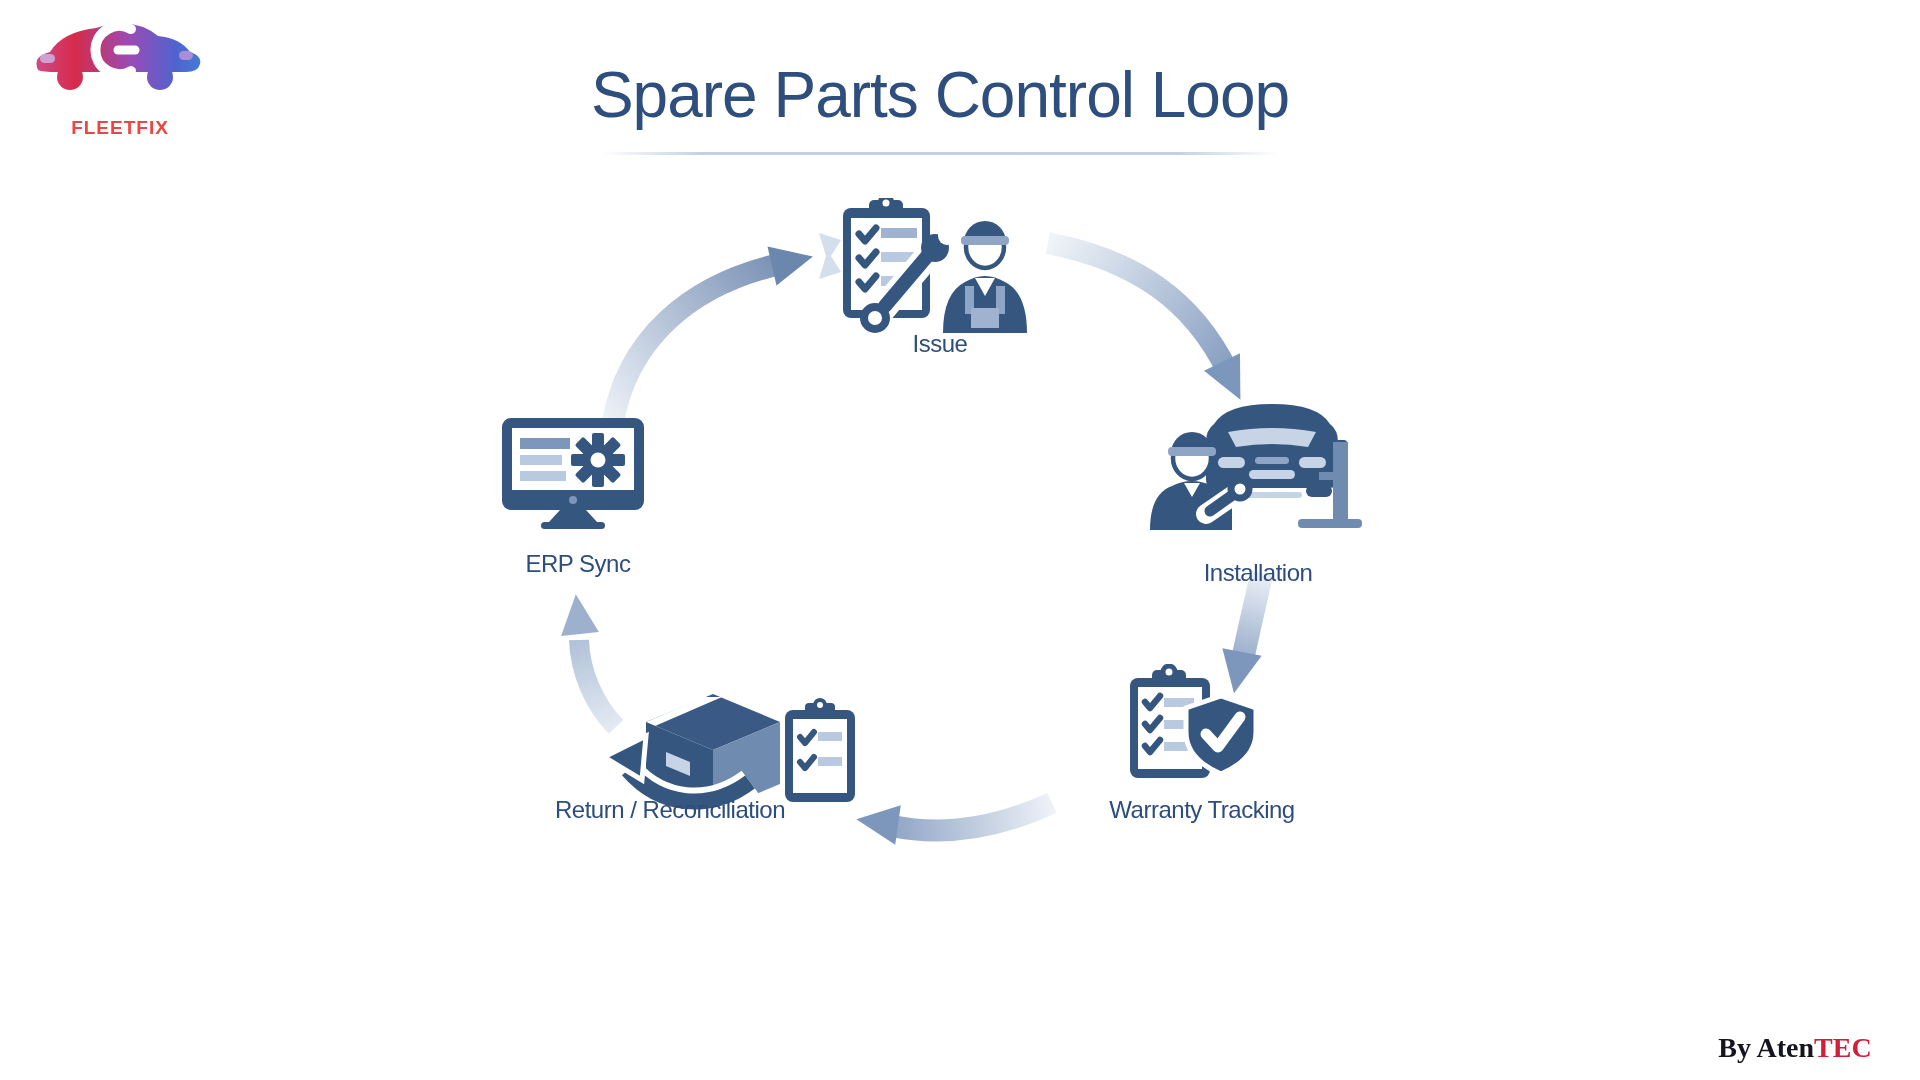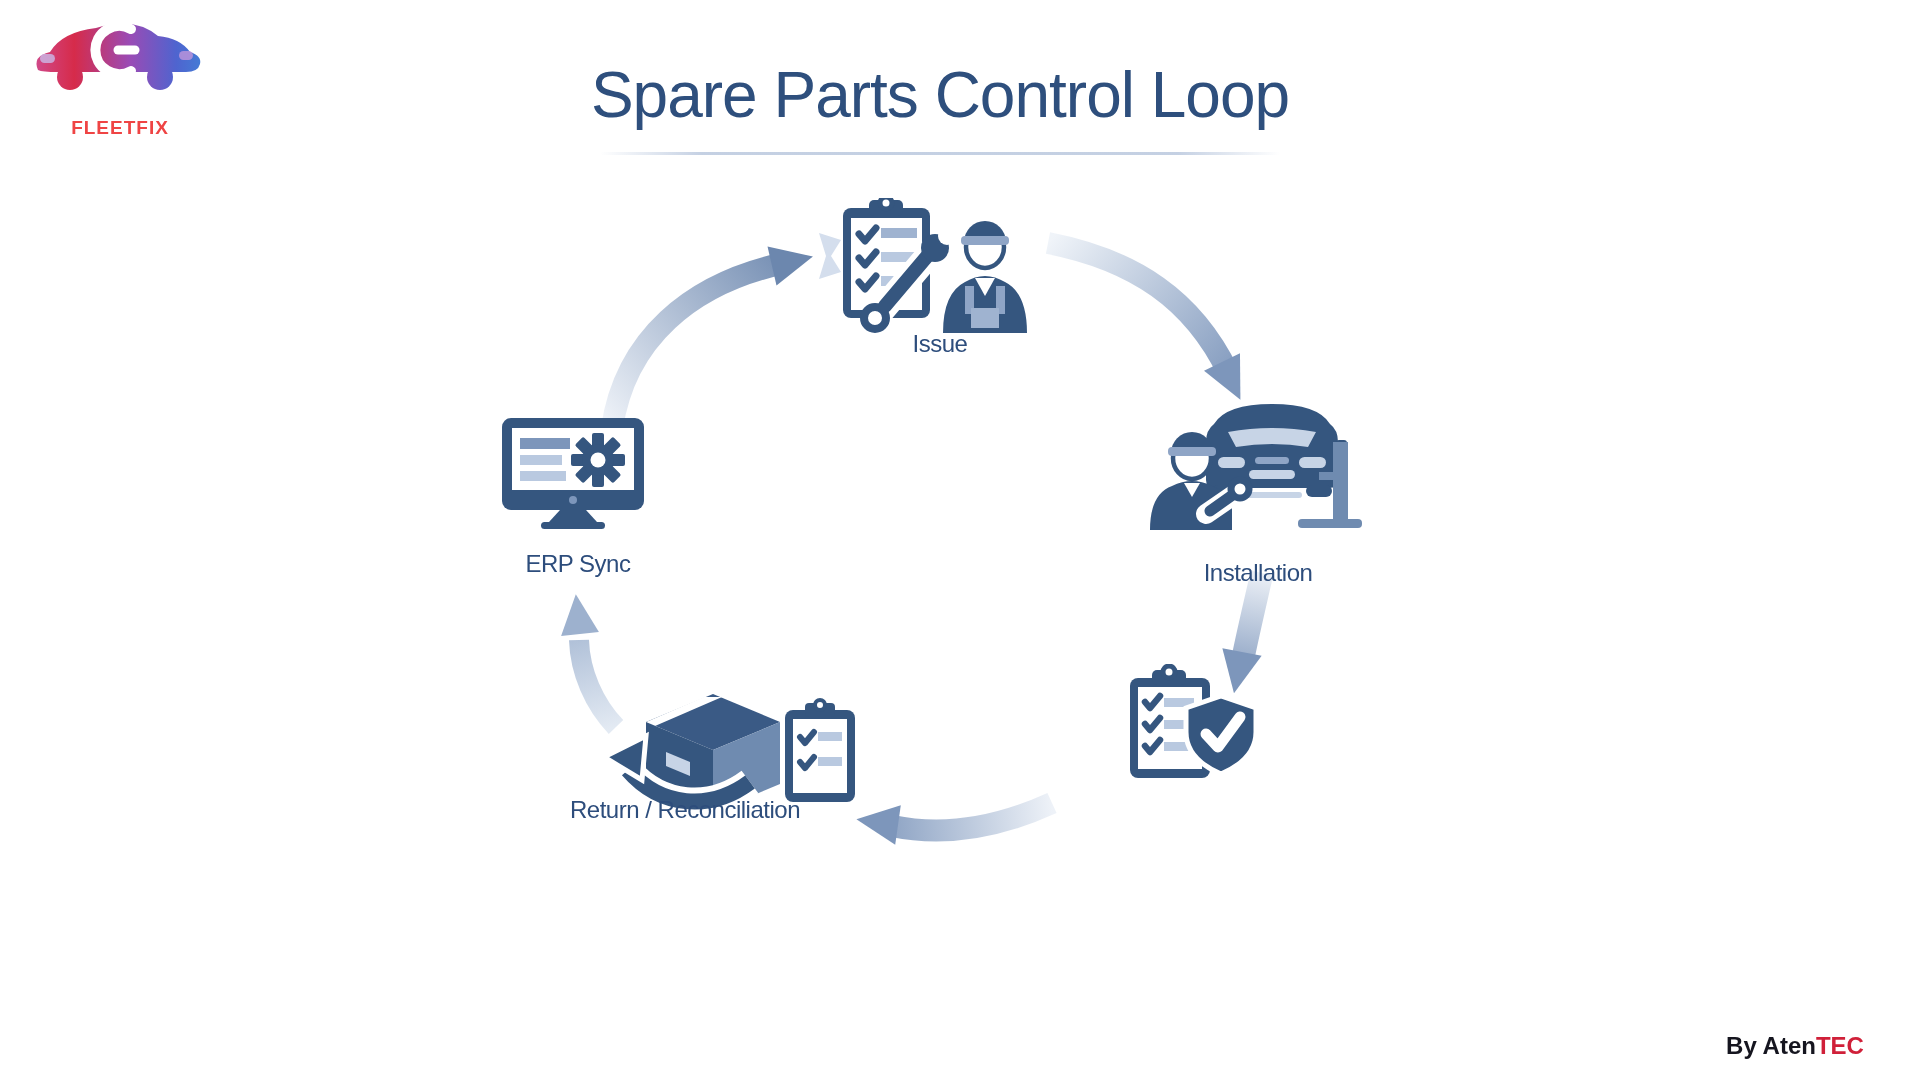--- a/index.html
+++ b/index.html
@@ -20,21 +20,21 @@
   .node-label{
     position:absolute;transform:translateX(-50%);
     font-weight:normal;color:#2d4d7c;font-size:24px;letter-spacing:-0.5px;white-space:nowrap;
   }
   .brand-text{
     position:absolute;left:120px;top:76px;transform:translateX(-50%);
     font-size:19px;font-weight:bold;color:#ef4444;letter-spacing:1px;white-space:nowrap;margin-top:41px;
   }
   .credit{
     position:absolute;left:1795px;top:1032px;transform:translateX(-50%);
-    font-size:24px;font-weight:bold;white-space:nowrap;
+    font-size:28px;font-weight:bold;white-space:nowrap;font-family:Liberation Serif, serif;
   }
   .credit .prefix{color:#15151f;}
   .credit .suffix{color:#d02039;}
 </style>
 </head>
 <body>
 
 <div class="stage">
 
   <svg class="abs" style="left:28px;top:14px" width="185" height="80" viewBox="0 0 185 80">
@@ -187,20 +187,21 @@
       <path d="M19,60 l5,6 l10,-12" fill="none" stroke="#35567f" stroke-width="6.5" stroke-linecap="round" stroke-linejoin="round"></path>
       <rect x="38" y="56" width="22" height="9" fill="#b9c9e0"></rect>
       <path d="M19,82 l5,6 l10,-12" fill="none" stroke="#35567f" stroke-width="6.5" stroke-linecap="round" stroke-linejoin="round"></path>
       <rect x="38" y="78" width="30" height="9" fill="#b9c9e0"></rect>
     </g>
     <g>
       <path d="M95,32 L130,44 V68 Q130,95 95,110 Q60,95 60,68 V44 Z" fill="#35567f" stroke="#ffffff" stroke-width="5"></path>
       <path d="M80,70 L92,83 L114,53" fill="none" stroke="#ffffff" stroke-width="11" stroke-linecap="round" stroke-linejoin="round"></path>
     </g>
   </svg>
+  <div class="node-label" style="left:1202px;top:796px">Warranty Tracking</div>
 
   <svg class="abs" style="left:600px;top:682px" width="265" height="135" viewBox="0 0 265 135">
     <g>
       <polygon points="46,40 113,12 180,40 113,68" fill="#3a5a85"></polygon>
       <polygon points="104,15 122,15 55,44 37,44" fill="#ffffff"></polygon>
       <polygon points="46,40 113,68 113,130 46,102" fill="#35567f"></polygon>
       <polygon points="113,68 180,40 180,102 113,130" fill="#6f8bb0"></polygon>
       <polygon points="66,70 90,80 90,94 66,84" fill="#c7d4e6"></polygon>
     </g>
     <g>
@@ -212,21 +213,21 @@
       <rect x="185" y="28" width="70" height="92" rx="8" fill="#35567f"></rect>
       <rect x="193" y="37" width="54" height="74" fill="#ffffff"></rect>
       <rect x="205" y="21" width="30" height="14" rx="4" fill="#35567f"></rect>
       <circle cx="220" cy="23" r="5" fill="#ffffff" stroke="#35567f" stroke-width="4"></circle>
       <path d="M200,55 l5,6 l9,-11" fill="none" stroke="#35567f" stroke-width="6" stroke-linecap="round" stroke-linejoin="round"></path>
       <rect x="218" y="50" width="24" height="9" fill="#b9c9e0"></rect>
       <path d="M200,80 l5,6 l9,-11" fill="none" stroke="#35567f" stroke-width="6" stroke-linecap="round" stroke-linejoin="round"></path>
       <rect x="218" y="75" width="24" height="9" fill="#b9c9e0"></rect>
     </g>
   </svg>
-  <div class="node-label" style="left:685px;top:796px">Return / Reconciliation</div>
+  <div class="node-label" style="left:670px;top:796px">Return / Reconciliation</div>
 
   <svg class="abs" style="left:500px;top:414px" width="148" height="118" viewBox="0 0 148 118">
     <g>
       <rect x="2" y="4" width="142" height="92" rx="9" fill="#35567f"></rect>
       <rect x="12" y="14" width="122" height="62" fill="#ffffff"></rect>
       <rect x="20" y="24" width="50" height="11" fill="#7d96bb"></rect>
       <rect x="20" y="41" width="42" height="10" fill="#b9c9e0"></rect>
       <rect x="20" y="57" width="46" height="10" fill="#b9c9e0"></rect>
       <circle cx="73" cy="86" r="4" fill="#7d96bb"></circle>
       <polygon points="60,96 86,96 97,108 49,108" fill="#35567f"></polygon>

